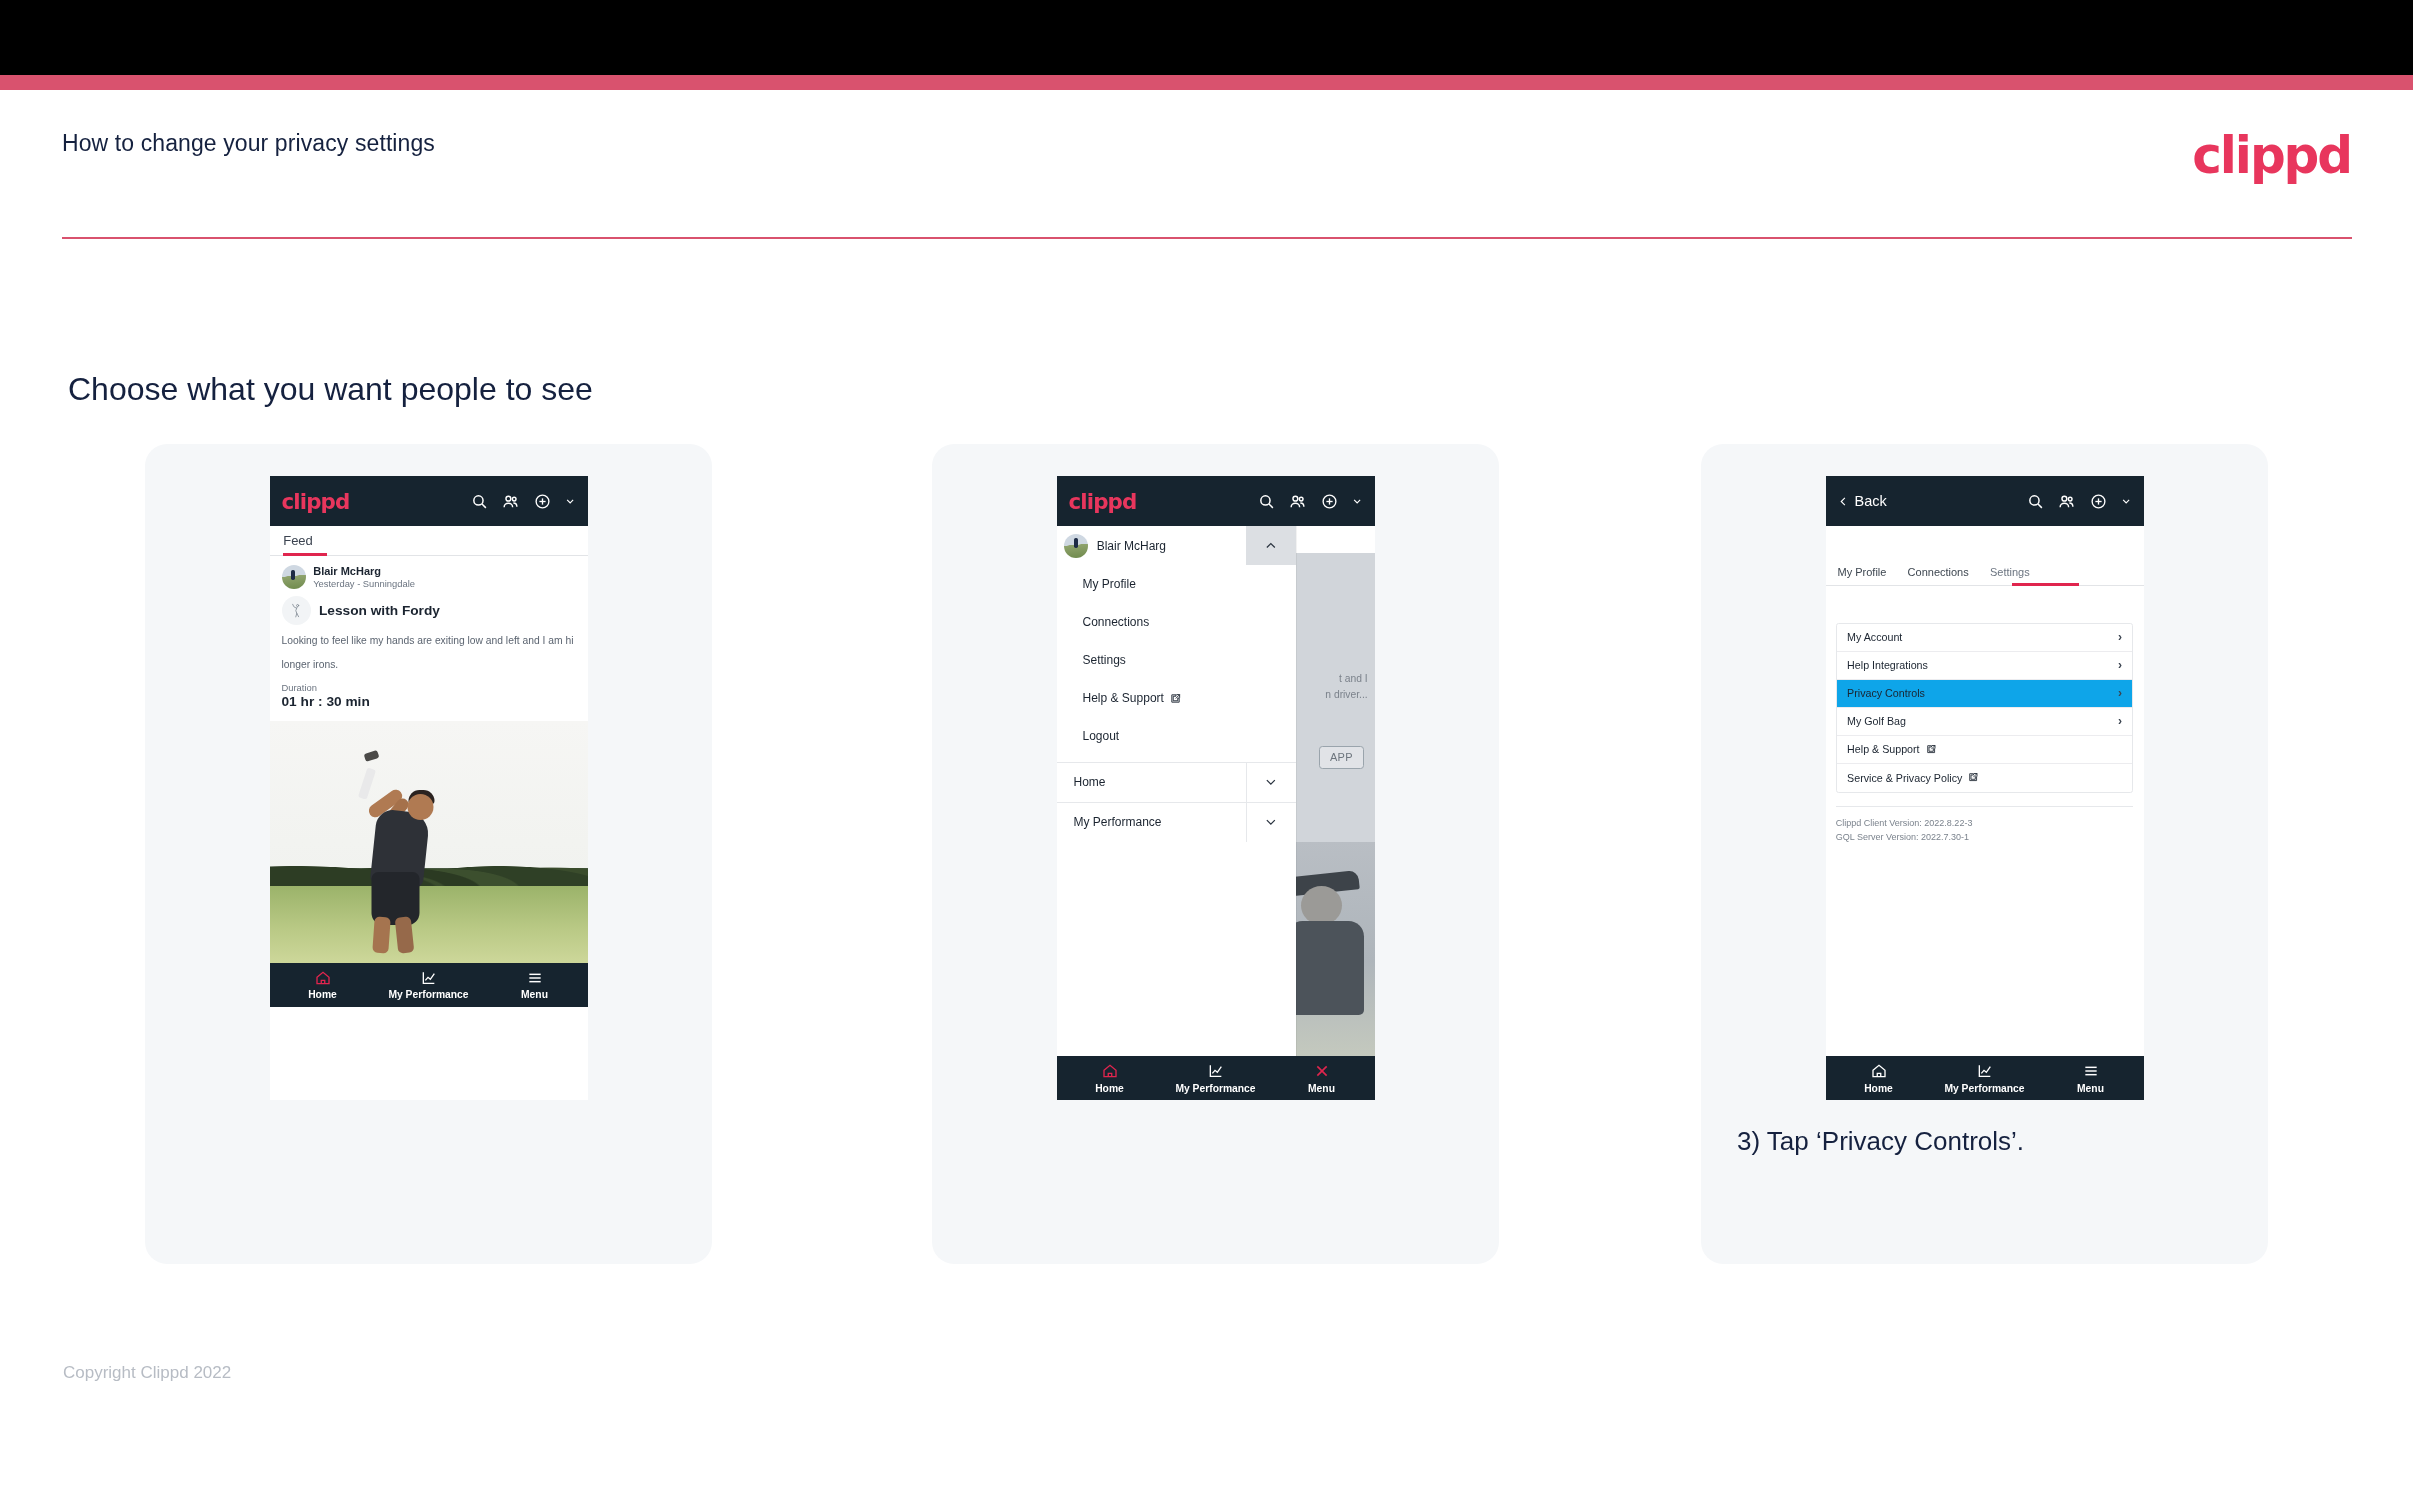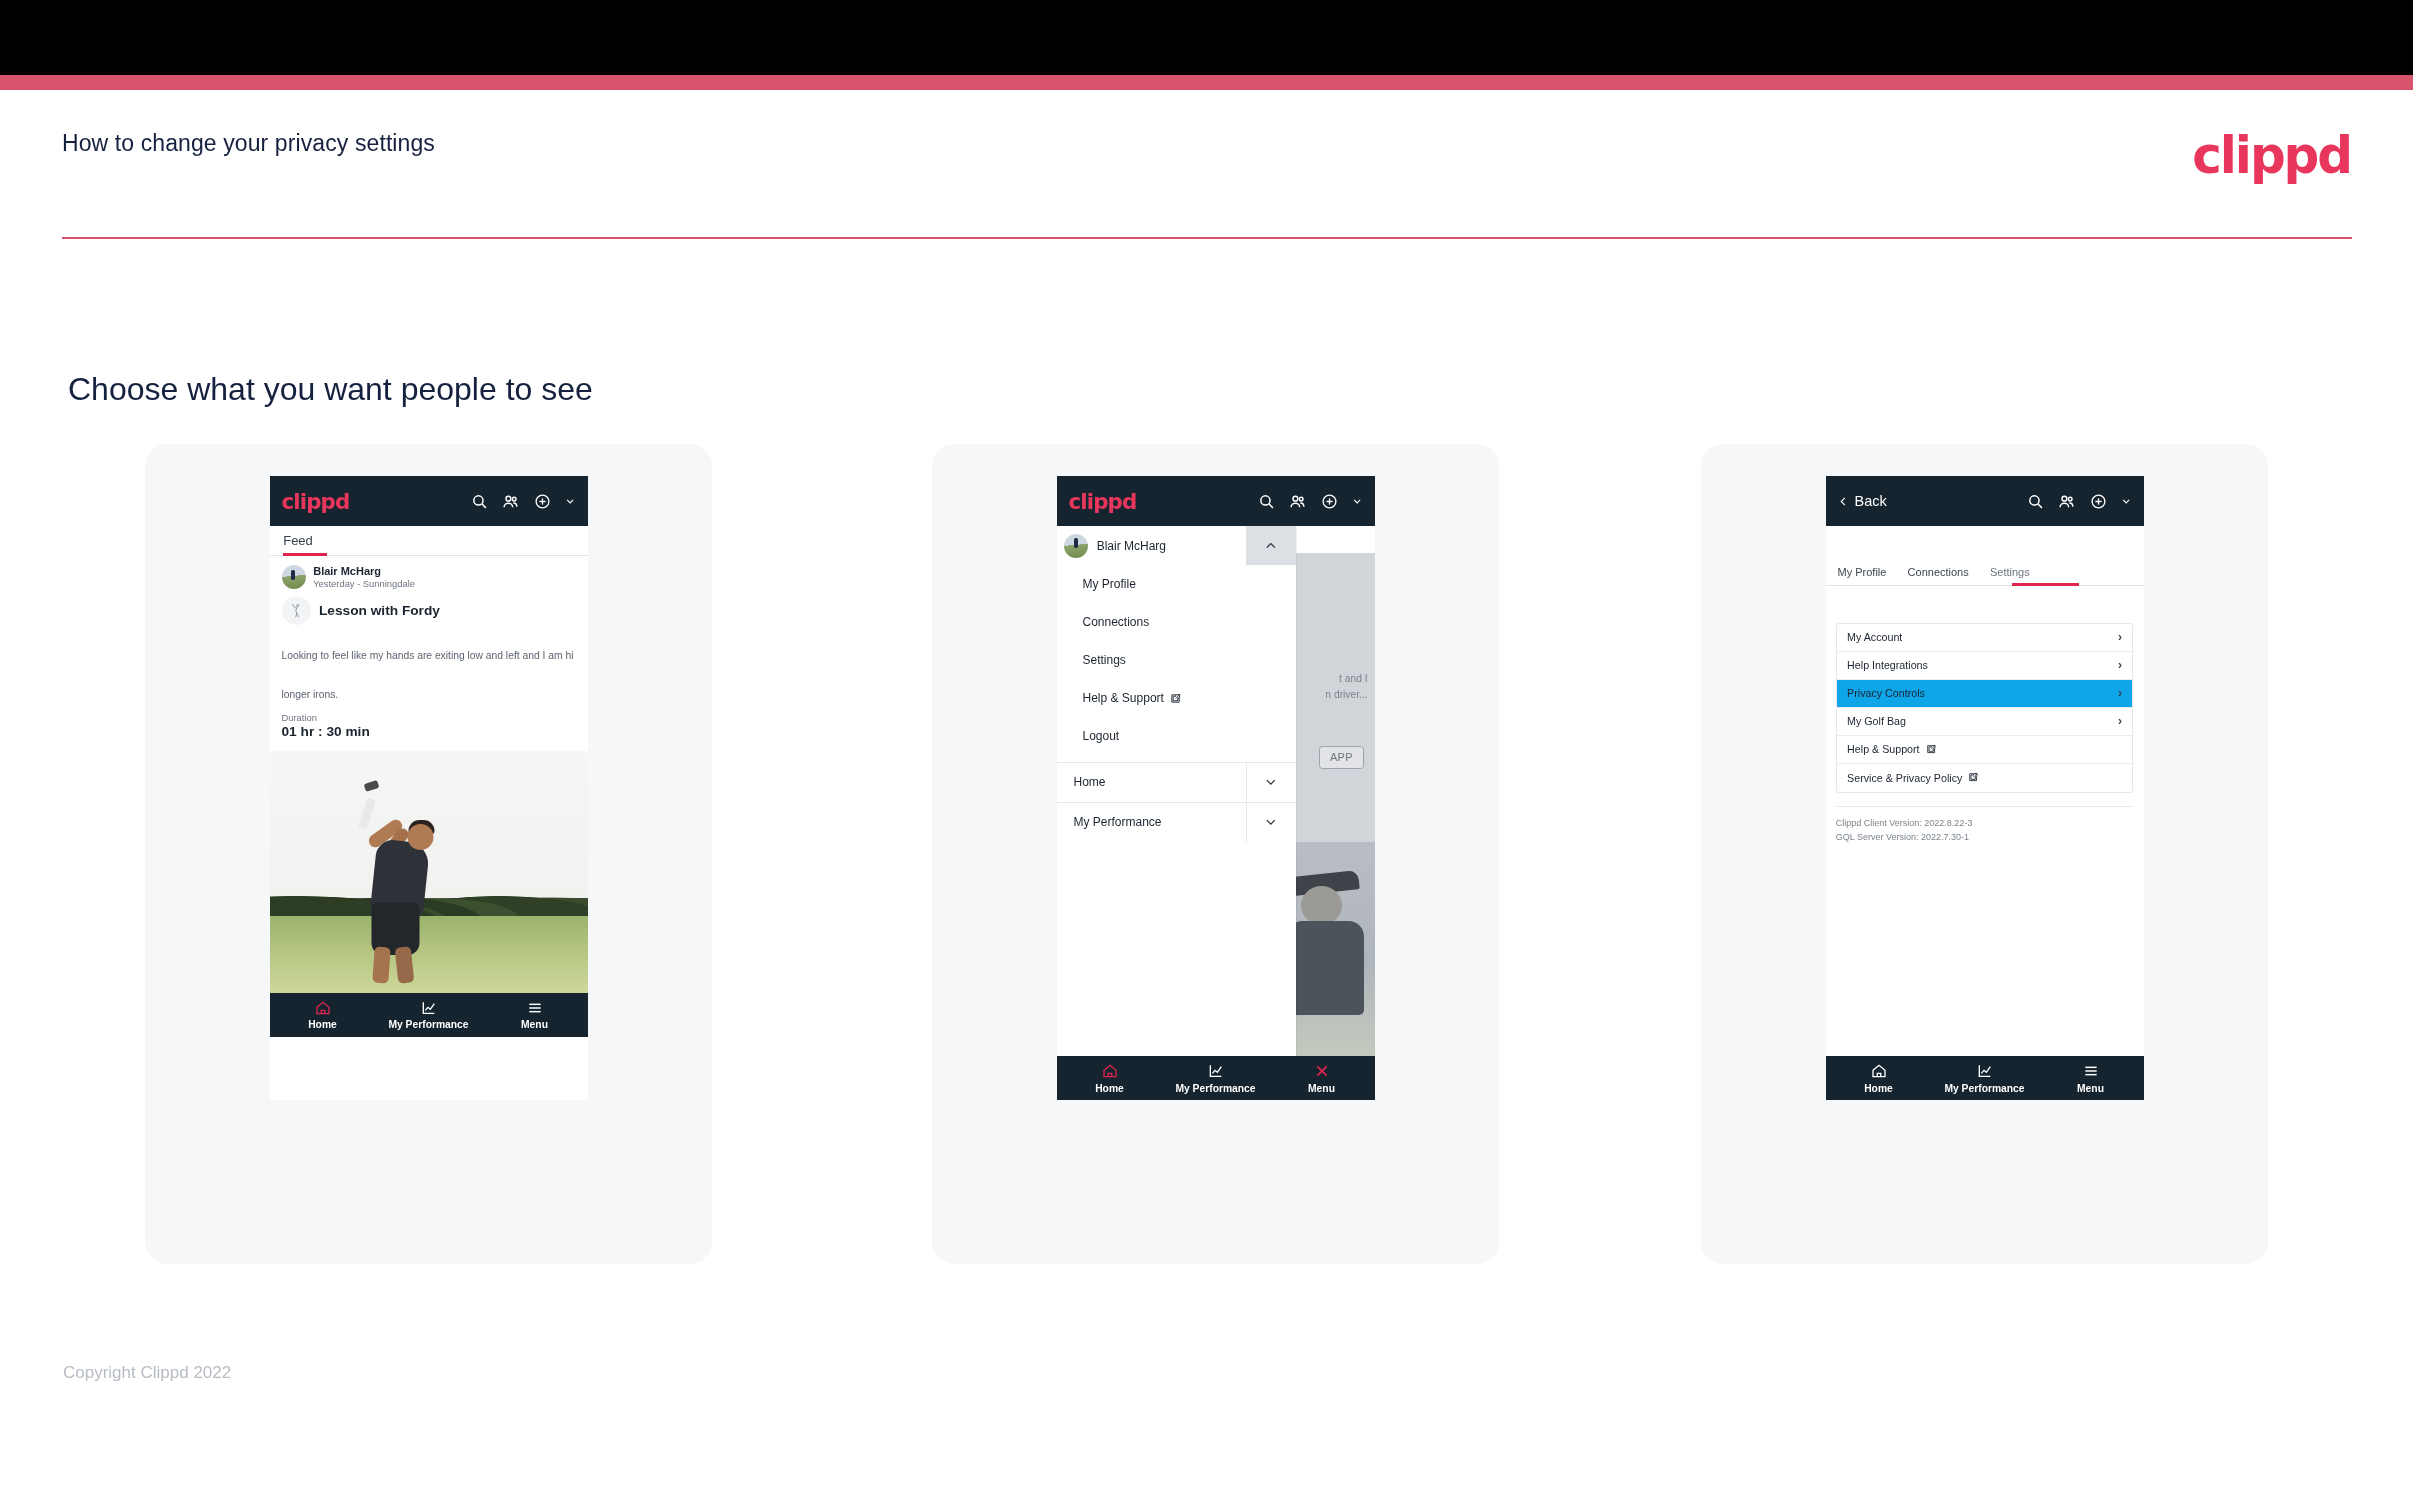--- a/index.html
+++ b/index.html
@@ -112,21 +112,21 @@
 
   .post-title-row { display: flex; align-items: center; gap: 8.5px; margin-top: 6px; }
   .swing-badge {
     width: 29px; height: 29px; border-radius: 50%; background: #f2f4f6;
     display: flex; align-items: center; justify-content: center; flex: none;
   }
   .swing-badge svg { width: 17px; height: 17px; }
   .post-title { font-size: 13.7px; font-weight: 700; color: #1b2430; }
 
   .post-body {
-    margin-top: 23px; font-size: 10.3px; line-height: 1.5; color: #5b6470;
+    margin-top: 8px; font-size: 10.3px; line-height: 1.5; color: #5b6470;
     white-space: nowrap; overflow: hidden;
   }
   .dur-label { margin-top: 9.4px; font-size: 9.4px; color: #6b7480; }
   .dur-value { font-size: 13.7px; font-weight: 700; color: #1b2430; margin-top: 0.9px; }
 
   
   .photo {
     position: relative; margin-top: 12px; height: 242px; overflow: hidden;
     background: #f3f3f1;
   }
@@ -694,19 +694,20 @@
                   <line x1="3.5" y1="6.5" x2="20.5" y2="6.5"></line>
                   <line x1="3.5" y1="12" x2="20.5" y2="12"></line>
                   <line x1="3.5" y1="17.5" x2="20.5" y2="17.5"></line>
                 </svg>
               </div>
             <div class="bn-lb">Menu</div>
           </div>
         </div>
 
       </div>
+      <div class="caption">3) Tap ‘Privacy Controls’.</div>
     </div>
 
   </div>
 
   <div class="footer">Copyright Clippd 2022</div>
 </div>
 
 
 </body></html>

